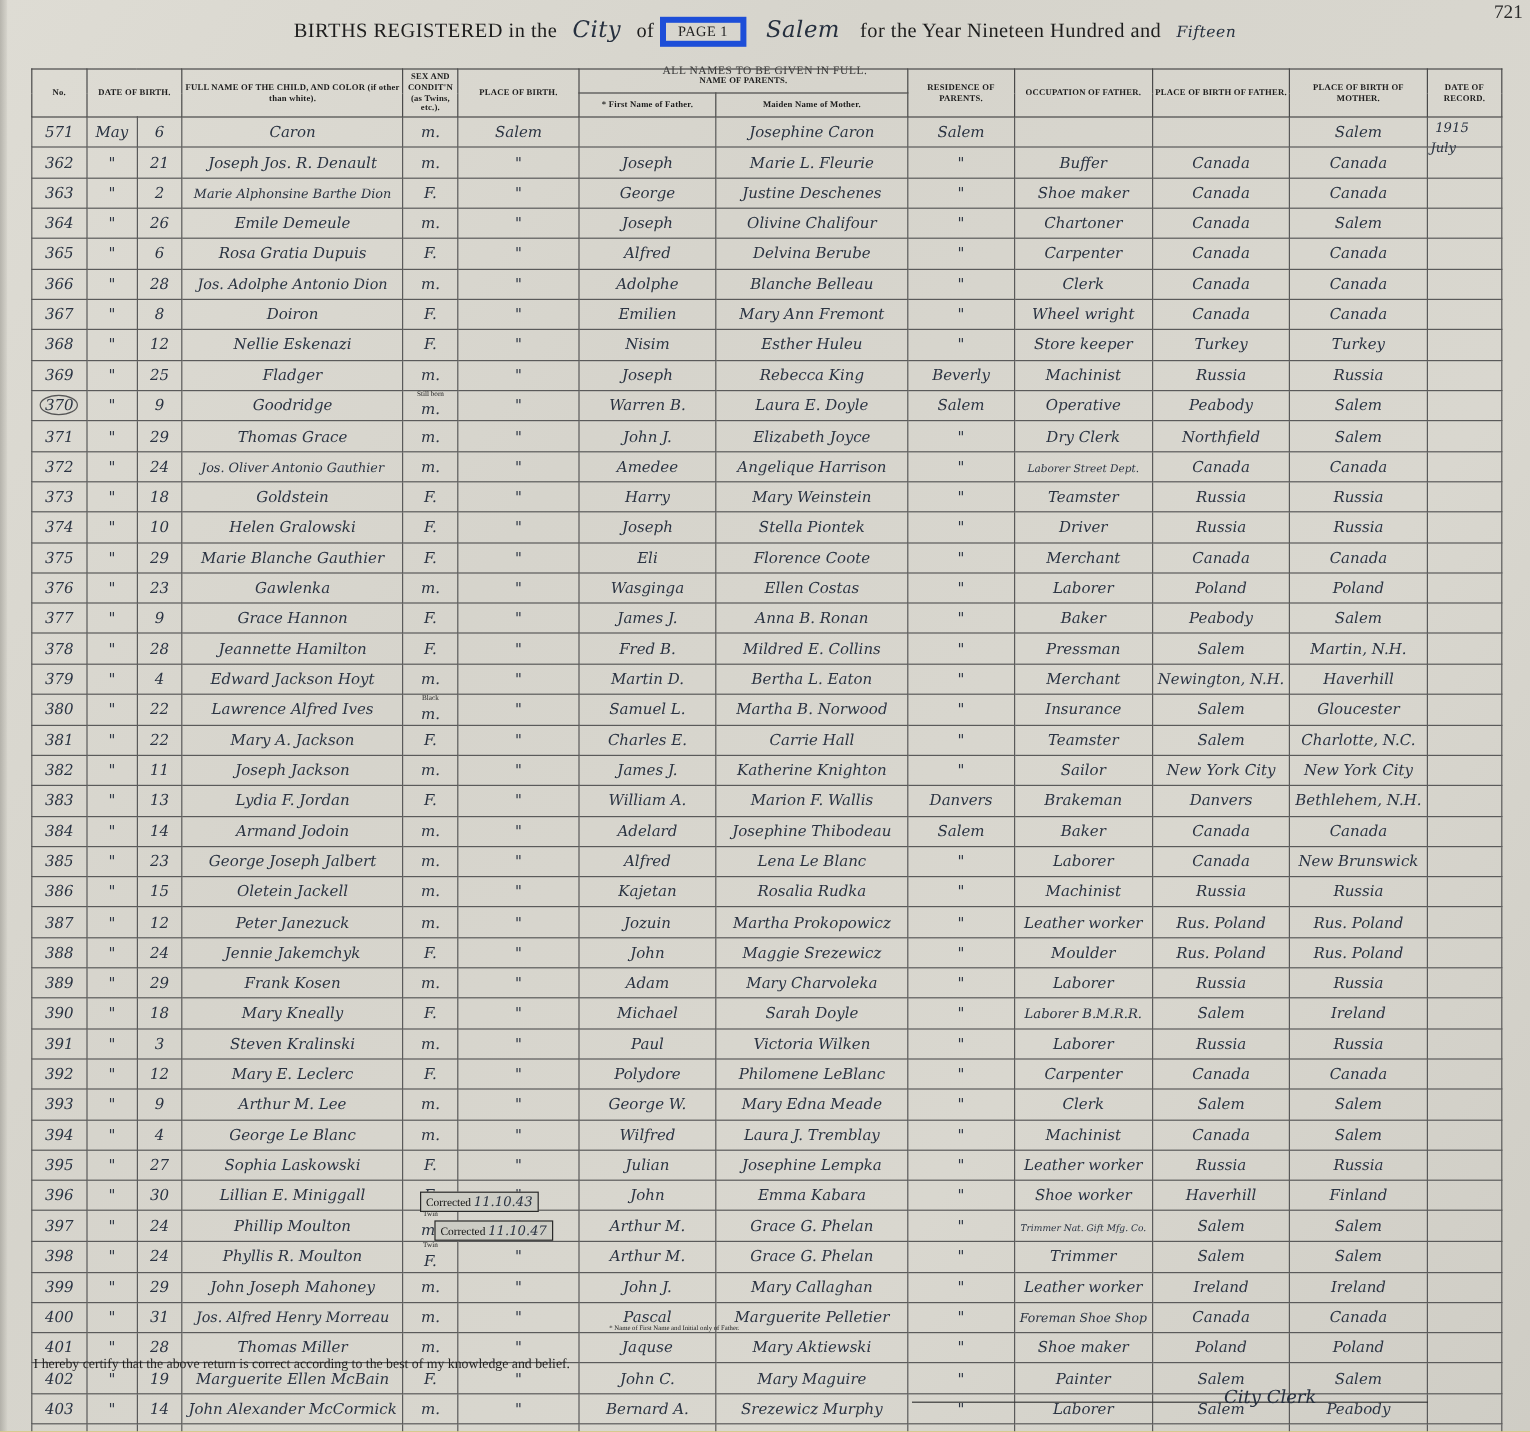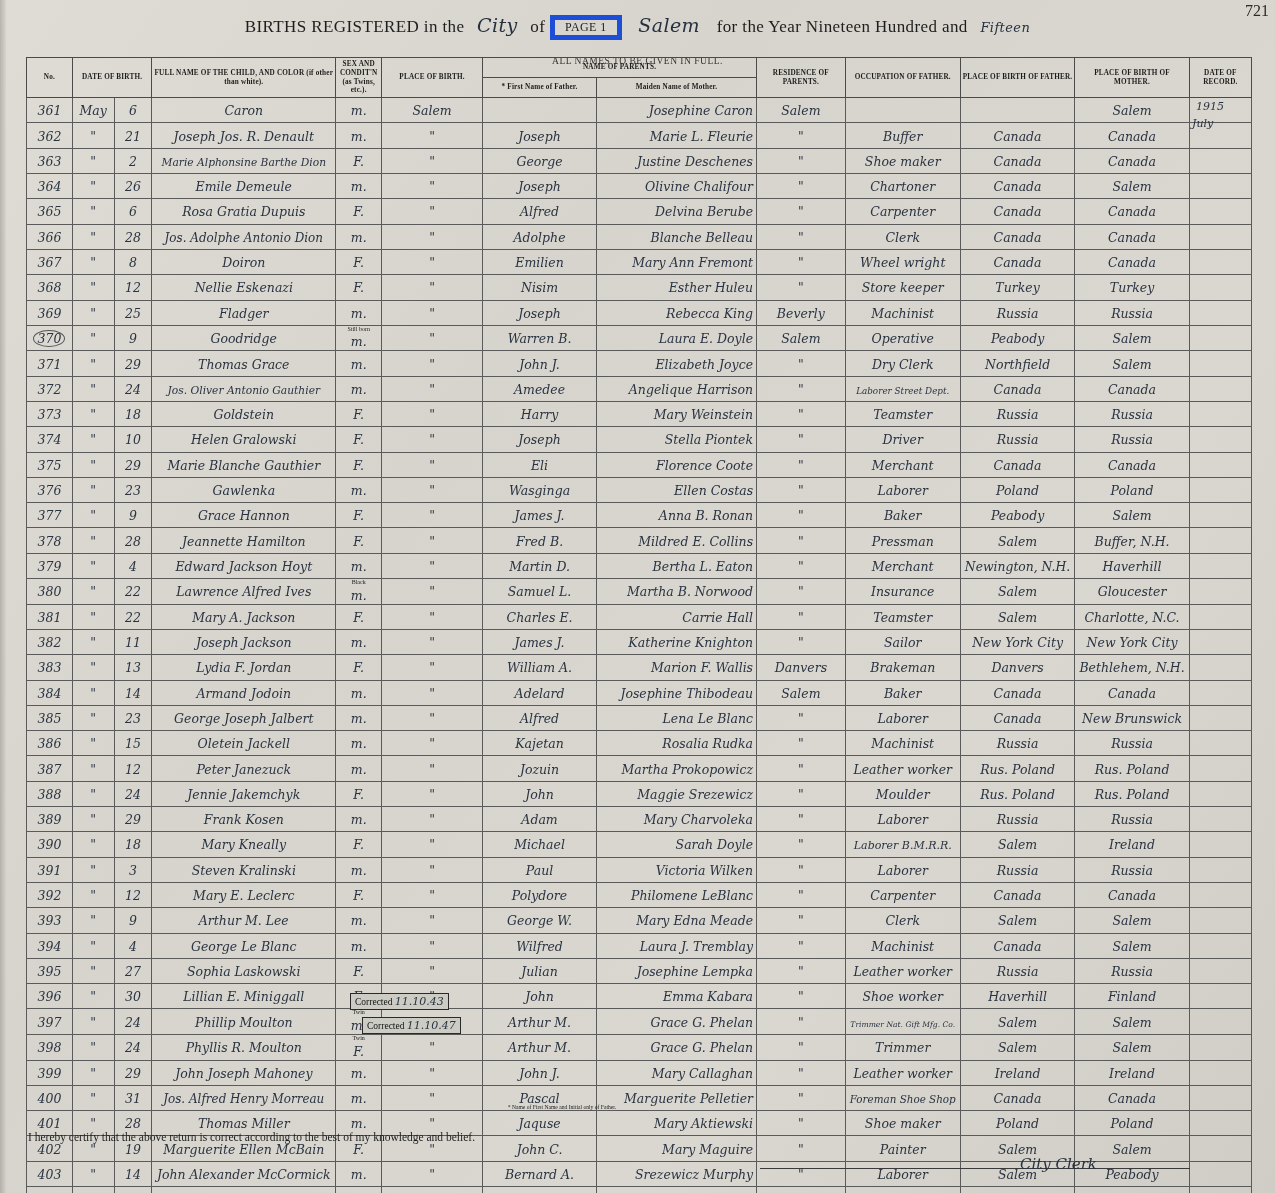--- a/index.html
+++ b/index.html
@@ -21,21 +21,21 @@
   .hand{font-family:"DejaVu Serif",serif;font-style:italic;font-size:12.5px;color:#2a3342;white-space:nowrap;}
   .hand.sm{font-size:11px;}
   .c{text-align:center;}
   td.no{width:38px;}
   td.dt-m{width:34px;}
   td.dt-d{width:30px;}
   td.name{width:160px;}
   td.sex{width:38px;}
   td.pob{width:92px;}
   td.fa{width:105px;}
-  td.mo{width:150px;text-align:right;}
+  td.mo{width:150px;}
   td.res{width:80px;}
   td.occ{width:95px;}
   td.fb{width:100px;}
   td.mb{width:105px;}
   td.rec{width:54px;}
   .subhdr{font-size:6.6px;}
   .certify{position:absolute;left:28px;top:1131px;font-size:11.5px;color:#1f1f1f;}
   .clerkline{position:absolute;left:760px;top:1168px;width:430px;border-bottom:1px solid #3a3a3a;}
   .clerk{position:absolute;left:1020px;top:1155px;font-family:"DejaVu Serif",serif;font-style:italic;font-size:15px;color:#26303f;}
   .correct{position:absolute;border:1px solid #2a2a2a;background:#ccccc4;font-size:9.5px;
@@ -83,21 +83,21 @@
         <th rowspan="2" style="width:105px">PLACE OF BIRTH OF MOTHER.</th>
         <th rowspan="2" style="width:54px">DATE OF RECORD.</th>
       </tr>
       <tr>
         <th class="subhdr" style="width:105px">* First Name of Father.</th>
         <th class="subhdr" style="width:150px">Maiden Name of Mother.</th>
       </tr>
     </thead>
     <tbody id="tbody">
         <tr>
-          <td class="no c"><span class="hand">361</span></td>
+          <td class="no c"><span class="hand">571</span></td>
           <td class="dt-m c"><span class="hand">May</span></td>
           <td class="dt-d c"><span class="hand">6</span></td>
           <td class="name c"><span class="hand">Caron</span></td>
           <td class="sex c"><span class="hand">m.</span></td>
           <td class="pob c"><span class="hand">Salem</span></td>
           <td class="fa c"><span class="hand"></span></td>
           <td class="mo c"><span class="hand">Josephine Caron</span></td>
           <td class="res c"><span class="hand">Salem</span></td>
           <td class="occ c"><span class="hand"></span></td>
           <td class="fb c"><span class="hand"></span></td>
@@ -349,21 +349,21 @@
           <td class="dt-m c"><span class="hand">"</span></td>
           <td class="dt-d c"><span class="hand">28</span></td>
           <td class="name c"><span class="hand">Jeannette Hamilton</span></td>
           <td class="sex c"><span class="hand">F.</span></td>
           <td class="pob c"><span class="hand">"</span></td>
           <td class="fa c"><span class="hand">Fred B.</span></td>
           <td class="mo c"><span class="hand">Mildred E. Collins</span></td>
           <td class="res c"><span class="hand">"</span></td>
           <td class="occ c"><span class="hand">Pressman</span></td>
           <td class="fb c"><span class="hand">Salem</span></td>
-          <td class="mb c"><span class="hand">Buffer, N.H.</span></td>
+          <td class="mb c"><span class="hand">Martin, N.H.</span></td>
           <td class="rec c"></td>
         </tr>
         <tr>
           <td class="no c"><span class="hand">379</span></td>
           <td class="dt-m c"><span class="hand">"</span></td>
           <td class="dt-d c"><span class="hand">4</span></td>
           <td class="name c"><span class="hand">Edward Jackson Hoyt</span></td>
           <td class="sex c"><span class="hand">m.</span></td>
           <td class="pob c"><span class="hand">"</span></td>
           <td class="fa c"><span class="hand">Martin D.</span></td>

